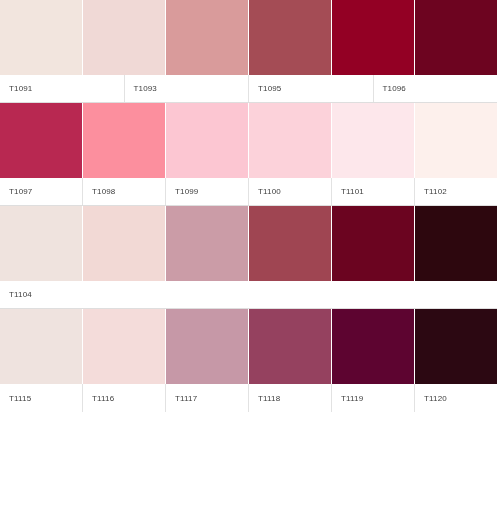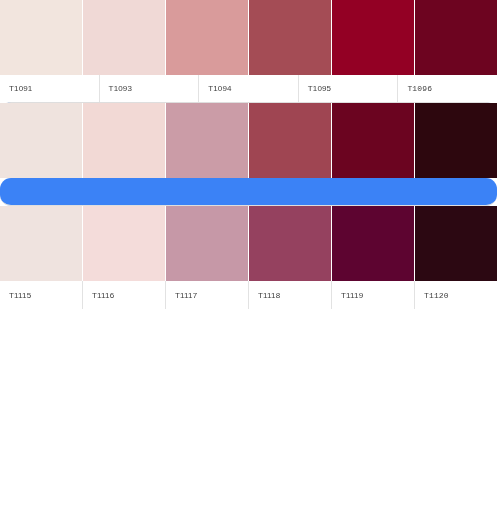--- a/index.html
+++ b/index.html
@@ -28,23 +28,22 @@
     display: flex;
     flex-direction: row;
     width: 100%;
     height: 75px;
   }
   .swatch-labels {
     display: flex;
     flex-direction: row;
     width: 100%;
     height: 28px;
-    background: #3b82f6;
+    background: #d946ef;
     border-bottom: 1px solid #dedede;
-    border-radius: 11px;
   }
   .swatch-cell {
     flex: 1 1 0;
     height: 100%;
   }
   .swatch-cell + .swatch-cell {
     border-left: 1px solid #ffffff;
   }
   .label-cell {
     flex: 1 1 0;
@@ -54,21 +53,20 @@
     padding-left: 9px;
     font-size: 8px;
     letter-spacing: 0.15px;
     color: #3d3d3d;
     background: #ffffff;
     border-right: 1px solid #e2e2e2;
     white-space: nowrap;
   }
   .label-cell:last-child {
     border-right: none;
-    font-family: Liberation Mono, monospace;
   }
   .swatch-row:last-child .swatch-labels {
     border-bottom: none;
   }
 </style>
 </head>
 <body>
 
 <div id="palette-grid">
     <div class="swatch-row">
@@ -76,35 +74,53 @@
         <div class="swatch-cell" style="background-color: rgb(242, 229, 222);"></div>
         <div class="swatch-cell" style="background-color: rgb(240, 217, 214);"></div>
         <div class="swatch-cell" style="background-color: rgb(217, 155, 155);"></div>
         <div class="swatch-cell" style="background-color: rgb(164, 76, 85);"></div>
         <div class="swatch-cell" style="background-color: rgb(147, 0, 36);"></div>
         <div class="swatch-cell" style="background-color: rgb(109, 4, 32);"></div>
       </div>
       <div class="swatch-labels">
         <div class="label-cell">T1091</div>
         <div class="label-cell">T1093</div>
-        <div class="label-cell">T1094</div>
         <div class="label-cell">T1095</div>
         <div class="label-cell">T1096</div>
+      </div>
+    </div>
+    <div class="swatch-row">
+      <div class="swatch-colors">
+        <div class="swatch-cell" style="background-color: rgb(184, 40, 81);"></div>
+        <div class="swatch-cell" style="background-color: rgb(252, 143, 158);"></div>
+        <div class="swatch-cell" style="background-color: rgb(252, 198, 210);"></div>
+        <div class="swatch-cell" style="background-color: rgb(252, 210, 218);"></div>
+        <div class="swatch-cell" style="background-color: rgb(253, 231, 235);"></div>
+        <div class="swatch-cell" style="background-color: rgb(253, 240, 236);"></div>
+      </div>
+      <div class="swatch-labels">
+        <div class="label-cell">T1097</div>
+        <div class="label-cell">T1098</div>
+        <div class="label-cell">T1099</div>
+        <div class="label-cell">T1100</div>
+        <div class="label-cell">T1101</div>
+        <div class="label-cell">T1102</div>
       </div>
     </div>
     <div class="swatch-row">
       <div class="swatch-colors">
         <div class="swatch-cell" style="background-color: rgb(239, 227, 222);"></div>
         <div class="swatch-cell" style="background-color: rgb(242, 217, 213);"></div>
         <div class="swatch-cell" style="background-color: rgb(203, 156, 167);"></div>
         <div class="swatch-cell" style="background-color: rgb(159, 69, 82);"></div>
         <div class="swatch-cell" style="background-color: rgb(107, 4, 32);"></div>
         <div class="swatch-cell" style="background-color: rgb(45, 7, 14);"></div>
       </div>
       <div class="swatch-labels">
+        <div class="label-cell">T1104</div>
       </div>
     </div>
     <div class="swatch-row">
       <div class="swatch-colors">
         <div class="swatch-cell" style="background-color: rgb(239, 227, 223);"></div>
         <div class="swatch-cell" style="background-color: rgb(244, 220, 218);"></div>
         <div class="swatch-cell" style="background-color: rgb(198, 152, 167);"></div>
         <div class="swatch-cell" style="background-color: rgb(149, 65, 95);"></div>
         <div class="swatch-cell" style="background-color: rgb(93, 4, 48);"></div>
         <div class="swatch-cell" style="background-color: rgb(44, 8, 18);"></div>

